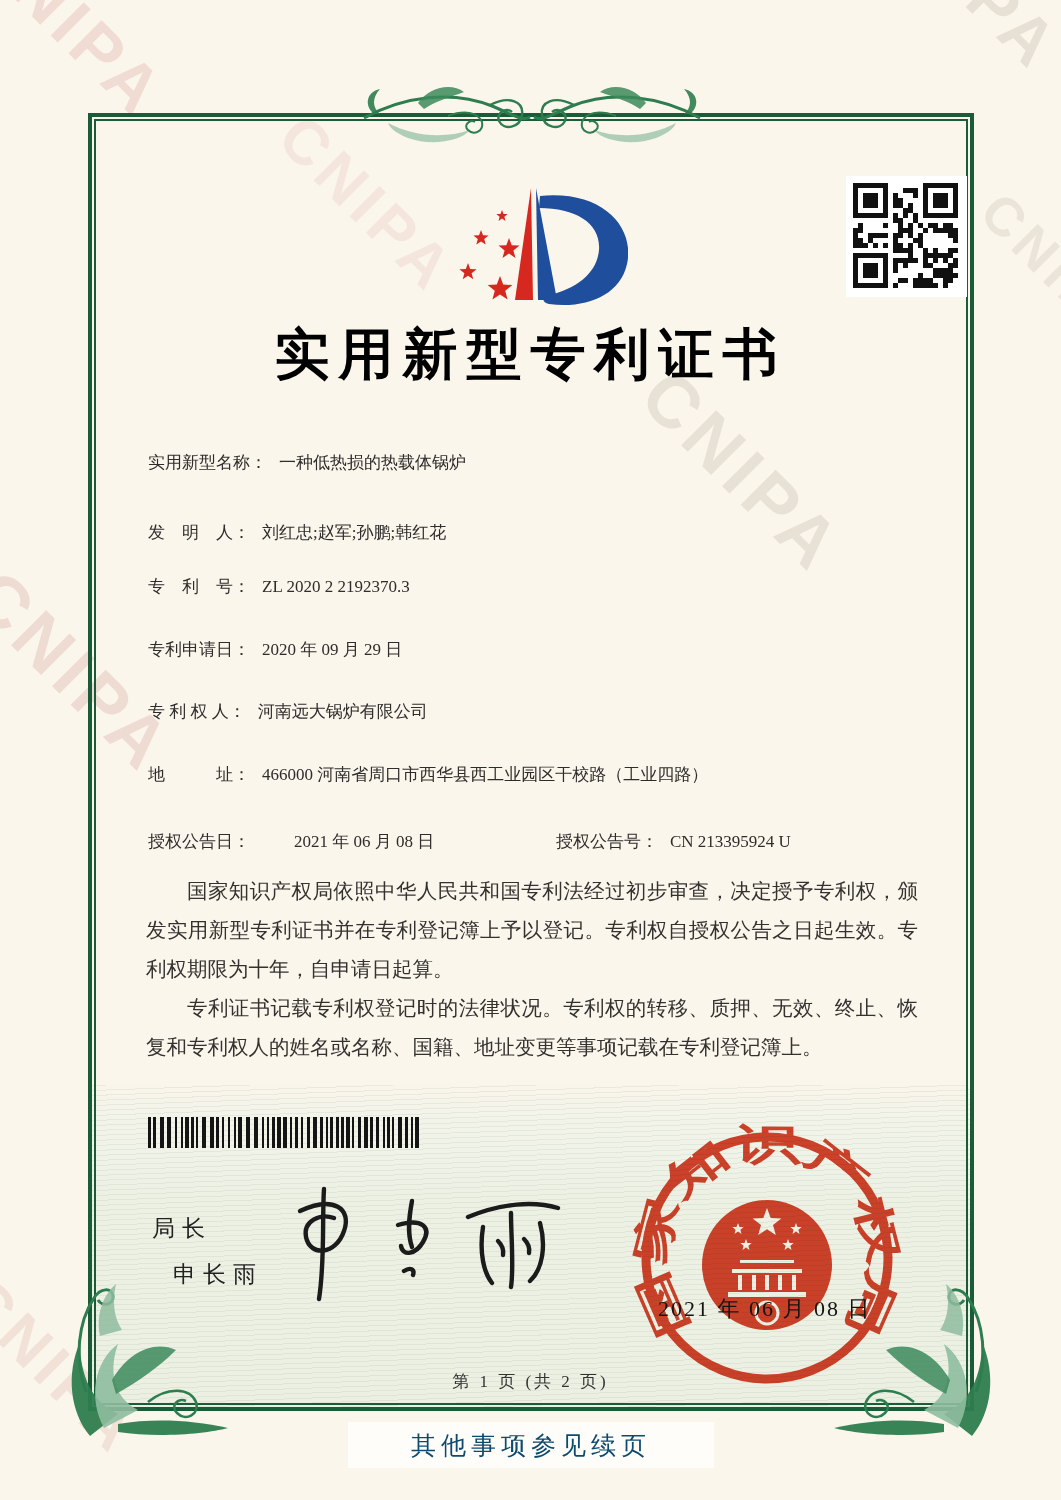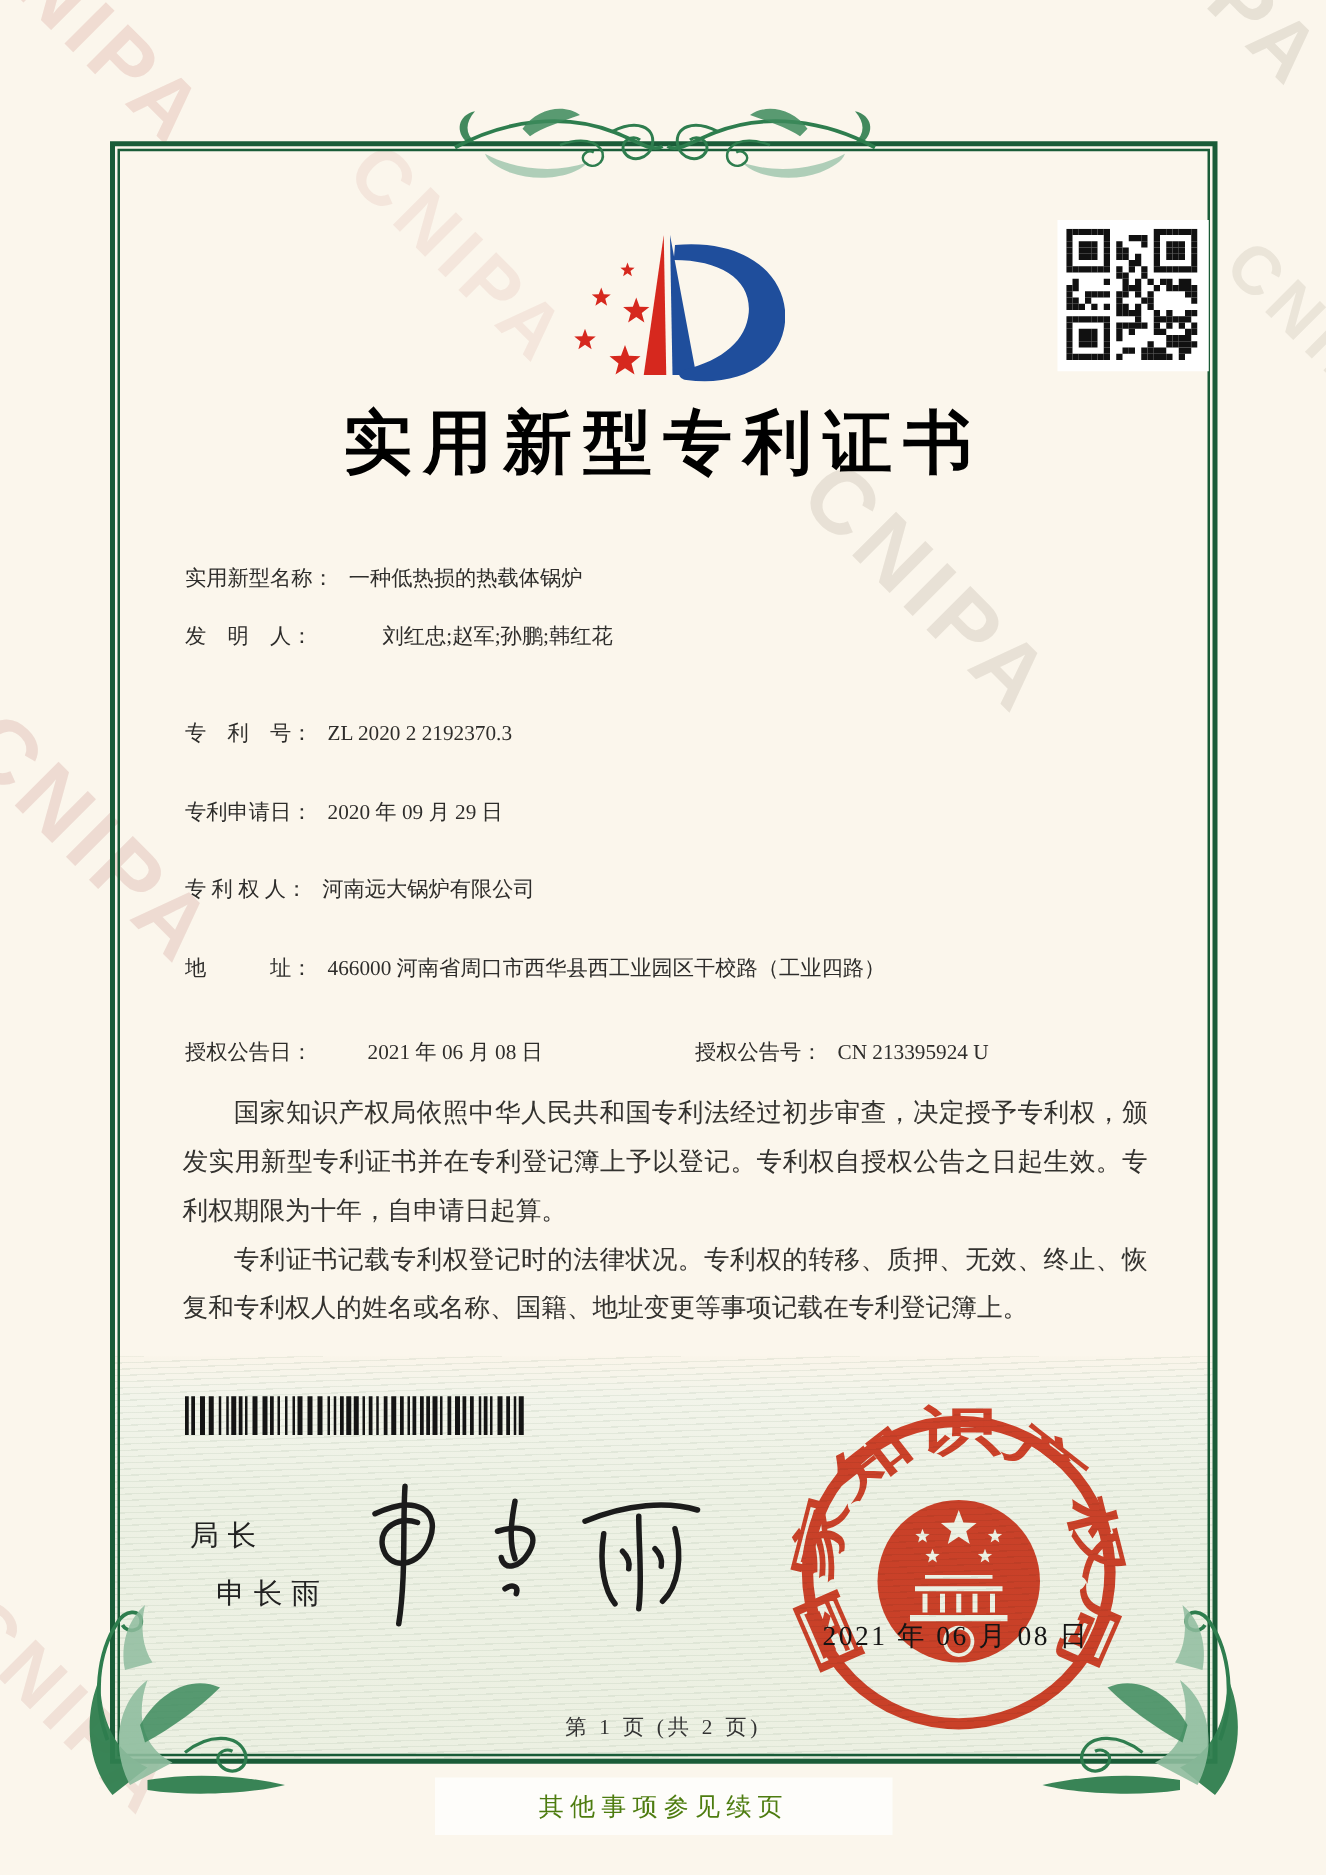--- a/index.html
+++ b/index.html
@@ -35,21 +35,21 @@
 
   .title{
     position:absolute; left:0; top:318px; width:100%; text-align:center;
     font-size:55px; font-weight:bold; letter-spacing:9px; color:#000000;
   }
 
   .field{ position:absolute; left:148px; display:flex; font-size:17px; line-height:1.5; }
   .field .lbl{ white-space:pre; flex:0 0 auto; }
   .field .val{ margin-left:12px; }
   .f-name{ top:450px; }
-  .f-inventor{ top:496px;gap:44px; }
+  .f-inventor{ top:520px; }
   .f-patno{ top:574px;justify-content:center; }
   .f-filing{ top:637px; }
   .f-patentee{ top:699px; }
   .f-addr{ top:762px; }
   .f-addr .val{ width:548px; line-height:1.55; }
   .f-grant{ top:829px; width:790px; position:absolute;gap:32px; }
   .f-grant .group2{ position:absolute; left:408px; top:0; display:flex; }
 
   .paras{ position:absolute; left:146px; top:872px; width:772px; font-size:20.5px; line-height:1.9;
           text-align:justify; color:#33322f;}
@@ -64,21 +64,21 @@
               font-size:23px; letter-spacing:7px; color:#222;margin-left:21px; }
   .signature{ position:absolute; left:262px; top:1175px; }
 
   .seal{ position:absolute; left:632px; top:1123px; mix-blend-mode:multiply; opacity:0.95;}
   .seal-date{ position:absolute; left:658px; top:1294px; font-size:22px; letter-spacing:2px; color:#141414; z-index:5;}
 
   .page-info{ position:absolute; left:0; top:1370px; width:100%; text-align:center; font-size:17px;
               letter-spacing:3px; color:#333; z-index:4;}
   .note-box{ position:absolute; left:348px; top:1422px; width:366px; height:46px; background:#fefdfa;
              display:flex; align-items:center; justify-content:center; }
-  .note-box span{ font-size:20px; letter-spacing:5px; color:#4d7c0f; }
+  .note-box span{ font-size:25px; letter-spacing:5px; color:#0c4a6e; }
 </style>
 </head>
 <body>
 
 <div class="page">
 
   <span class="wm" style="left:-48px; top:-18px; font-size:68px; color:rgba(214,158,148,0.30);">CNIPA</span>
   <span class="wm" style="left:852px; top:-62px; font-size:66px; color:rgba(168,158,142,0.24);">CNIPA</span>
   <span class="wm" style="left:258px; top:168px; font-size:62px; color:rgba(222,168,158,0.20);">CNIPA</span>
   <span class="wm" style="left:618px; top:430px; font-size:72px; color:rgba(176,168,150,0.26);">CNIPA</span>

